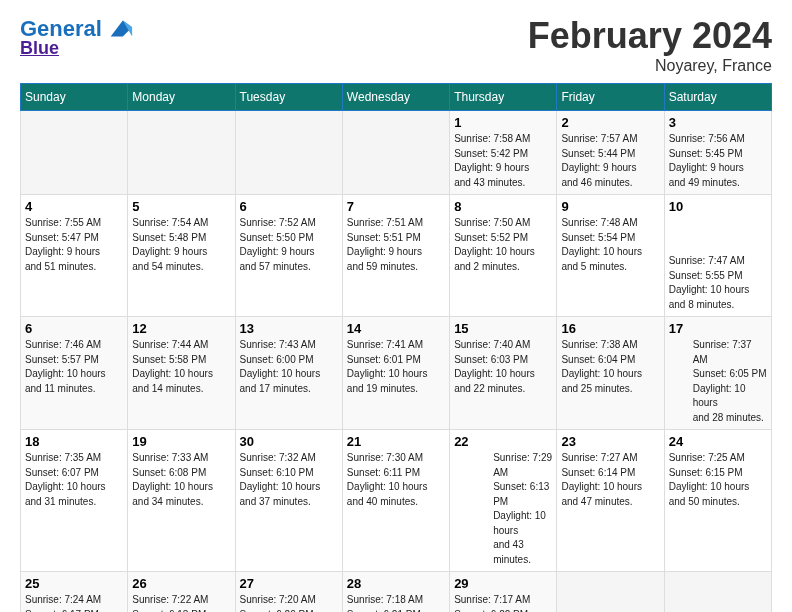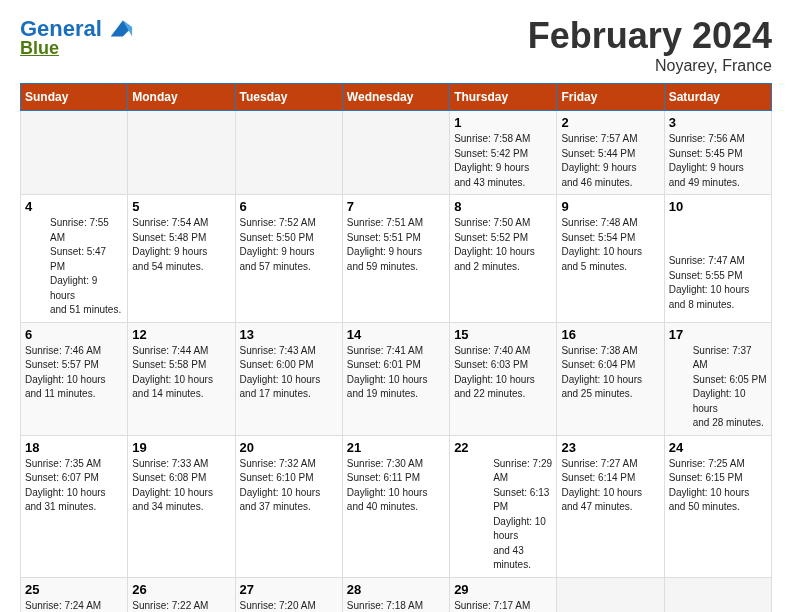--- a/index.html
+++ b/index.html
@@ -7,21 +7,21 @@
     .page { width: 792px; padding: 15px 20px; }
     .header-row { display: flex; align-items: flex-start; justify-content: space-between; margin-bottom: 8px; }
     .logo { display: flex; align-items: center; }
     .logo-text { font-size: 22px; font-weight: bold; color: #333; line-height: 1.1; }
     .logo-text span { color: #1a6fbd; }
     .logo-icon { width: 28px; height: 28px; margin-left: 4px; }
     .title-block { text-align: right; }
     .cal-title { font-size: 36px; font-weight: bold; color: #333; }
     .cal-subtitle { font-size: 16px; color: #333; }
     table { width: 100%; border-collapse: collapse; font-size: 11px; }
-    thead th { background: #c2410c; color: #fff; padding: 6px 4px; text-align: left; font-size: 12px; font-weight: bold; border: 1px solid #2177c1; }
+    thead th { background: #0f766e; color: #fff; padding: 6px 4px; text-align: left; font-size: 12px; font-weight: normal; border: 1px solid #2177c1; }
     tbody tr { border-bottom: 1px solid #ccc; }
     tbody td { border: 1px solid #ddd; padding: 4px; vertical-align: top; min-height: 80px; height: 80px; width: calc(100% / 7); }
     .day-num { font-weight: bold; font-size: 13px; margin-bottom: 2px; }
     .day-info { font-size: 10px; line-height: 1.45; color: #222; }
     tbody tr:nth-child(odd) td { background: #f9f9f9; }
     tbody tr:nth-child(even) td { background: #fff; }
     .empty-cell { background: #f5f5f5 !important; }
   </style>
 </head>
 <body>
@@ -32,21 +32,21 @@
       <div>
         <div style="display:flex;align-items:center;">
           <span class="logo-text">
             <span>General</span>
           </span>
           <svg class="logo-icon" viewBox="0 0 30 28" xmlns="http://www.w3.org/2000/svg">
             <polygon points="5,22 18,5 28,12 18,22" fill="#1a6fbd"></polygon>
             <polygon points="18,5 28,12 28,22" fill="#4da6e8"></polygon>
           </svg>
         </div>
-        <div class="logo-text" style="color:#4d7c0f;font-size:18px;margin-top:-4px;text-decoration:underline;">Blue</div>
+        <div class="logo-text" style="color:#4c1d95;font-size:18px;margin-top:-4px;text-decoration:underline;">Blue</div>
       </div>
     </div>
     <div class="title-block">
       <div class="cal-title">February 2024</div>
       <div class="cal-subtitle">Noyarey, France</div>
     </div>
   </div>
 
   <table>
     <thead>
@@ -84,21 +84,21 @@
             <div class="day-num">3</div>
             <div class="day-info" style="white-space: pre-line;">Sunrise: 7:56 AM
 Sunset: 5:45 PM
 Daylight: 9 hours
 and 49 minutes.</div>
           </td>
         </tr>
         <tr>
           <td>
             <div class="day-num">4</div>
-            <div class="day-info" style="white-space: pre-line; margin-left: 25px;">Sunrise: 7:55 AM
+            <div class="day-info" style="white-space: pre-line;">Sunrise: 7:55 AM
 Sunset: 5:47 PM
 Daylight: 9 hours
 and 51 minutes.</div>
           </td>
           <td>
             <div class="day-num">5</div>
             <div class="day-info" style="white-space: pre-line;">Sunrise: 7:54 AM
 Sunset: 5:48 PM
 Daylight: 9 hours
 and 54 minutes.</div>
@@ -199,21 +199,21 @@
 and 31 minutes.</div>
           </td>
           <td>
             <div class="day-num">19</div>
             <div class="day-info" style="white-space: pre-line;">Sunrise: 7:33 AM
 Sunset: 6:08 PM
 Daylight: 10 hours
 and 34 minutes.</div>
           </td>
           <td>
-            <div class="day-num">20</div>
+            <div class="day-num">30</div>
             <div class="day-info" style="white-space: pre-line;">Sunrise: 7:32 AM
 Sunset: 6:10 PM
 Daylight: 10 hours
 and 37 minutes.</div>
           </td>
           <td>
             <div class="day-num">21</div>
             <div class="day-info" style="white-space: pre-line;">Sunrise: 7:30 AM
 Sunset: 6:11 PM
 Daylight: 10 hours

